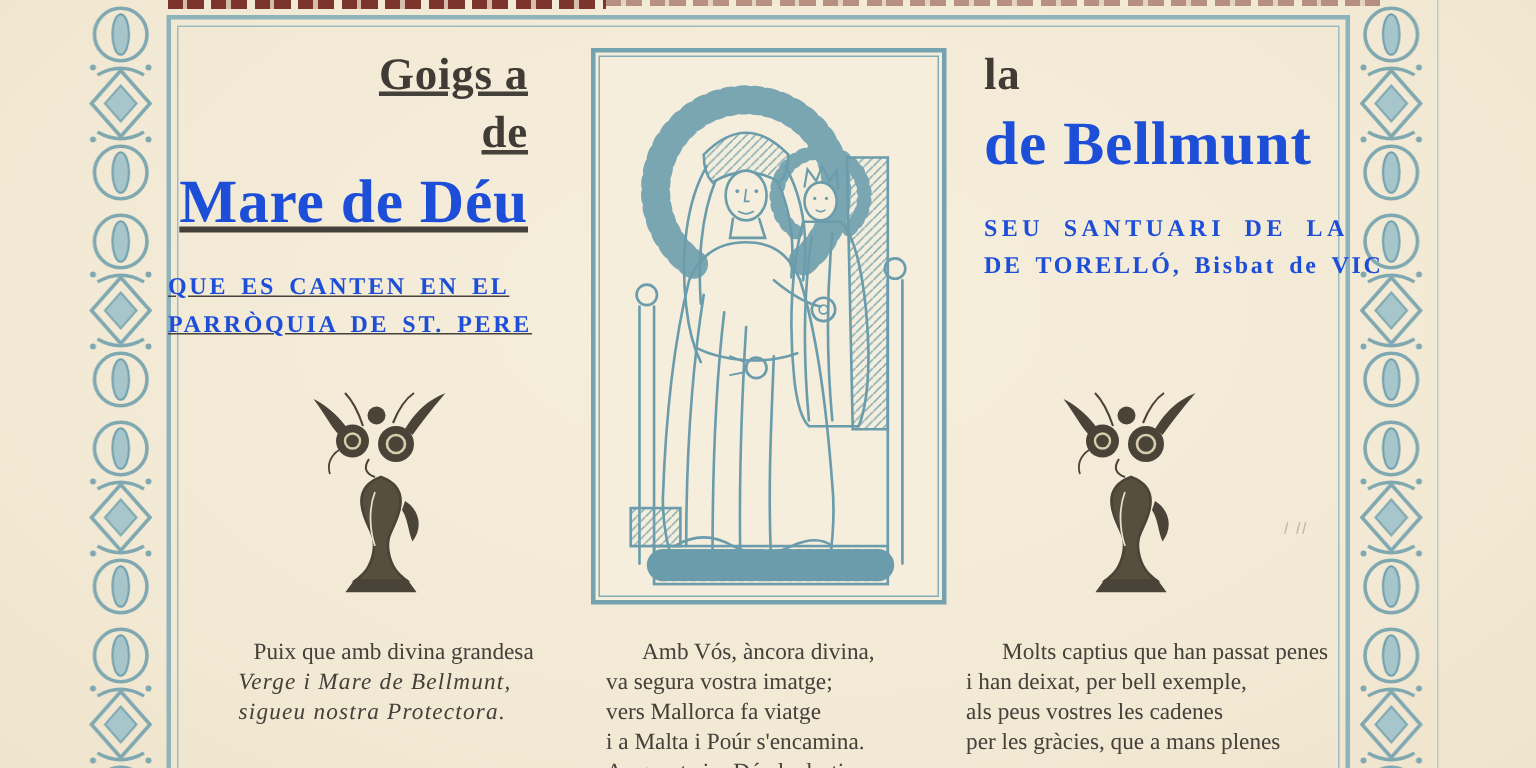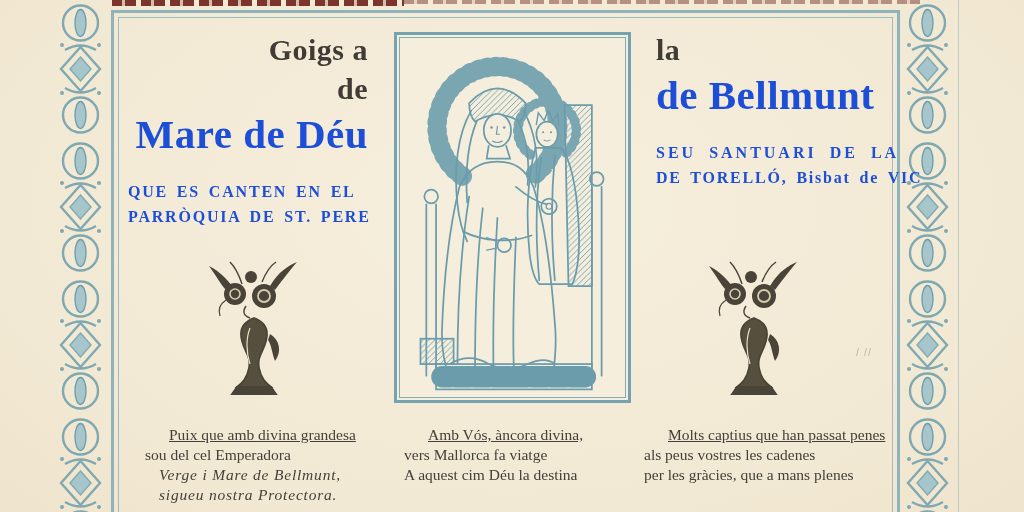--- a/index.html
+++ b/index.html
@@ -28,40 +28,40 @@
   .frame-thin{position:absolute;left:4px;top:4px;right:4px;bottom:4px;border:1px solid #9cbcc2;}
 
   
   .plate{position:absolute;left:394px;top:32px;width:237px;height:371px;
     box-sizing:border-box;border:3px solid #74a2ae;padding:4px;background:#f5eedd;}
   .plate-thin{position:absolute;left:2px;top:2px;right:2px;bottom:2px;border:1px solid #84acb6;pointer-events:none;}
   .plate svg{display:block;width:100%;height:100%;}
 
   
   .title-block{position:absolute;top:30px;width:240px;}
-  .title-block.left{left:128px;text-align:right;}
+  .title-block.left{left:112px;text-align:right;text-decoration:underline;}
   .title-block.right{left:656px;text-align:left;}
   .t-sm{font-size:30px;line-height:39px;font-weight:600;letter-spacing:.5px;color:#403c35;}
   .t-lg{font-size:41px;line-height:47px;font-weight:600;letter-spacing:.5px;color:#1d4ed8;margin-top:3px;white-space:nowrap;}
   .subtitle{margin-top:21px;text-align:left;font-size:16px;line-height:25px;font-weight:700;
     letter-spacing:1.8px;word-spacing:3px;color:#1d4ed8;white-space:nowrap;}
   .subtitle .wide{letter-spacing:3px;word-spacing:6px;}
 
   
   .vase{position:absolute;top:256px;width:96px;height:140px;}
   .vase.left{left:206px;}
   .vase.right{left:706px;}
   .vase svg{width:100%;height:100%;display:block;}
 
   
   .stanza{position:absolute;top:425px;font-size:15.5px;line-height:20px;color:#44403a;white-space:nowrap;}
   .stanza.s1{left:145px;}
   .stanza.s2{left:404px;}
   .stanza.s3{left:644px;}
-  .stanza .indent{padding-left:24px;text-decoration:underline;}
+  .stanza .indent{padding-left:24px;}
   .stanza .refrain{font-style:italic;letter-spacing:.8px;margin-left:14px;}
 
   
   .pencil{position:absolute;left:855px;top:346px;width:22px;height:12px;opacity:.35;}
   .pencil i{position:absolute;top:2px;width:1px;height:8px;background:#6a6158;transform:rotate(14deg);}
   .pencil i:nth-child(1){left:2px;}
   .pencil i:nth-child(2){left:10px;}
   .pencil i:nth-child(3){left:14px;}
 </style>
 </head>
@@ -216,28 +216,30 @@
 </div>
 
 <div class="pencil">
     <i></i>
     <i></i>
     <i></i>
   </div>
 
 <div class="stanza s1">
   <div class="indent">Puix que amb divina grandesa</div>
-  <div>sou del cel Emperadora</div>
   <div class="refrain">Verge i Mare de Bellmunt,</div>
   <div class="refrain">sigueu nostra Protectora.</div>
 </div>
 
 <div class="stanza s2">
   <div class="indent">Amb Vós, àncora divina,</div>
+  <div>va segura vostra imatge;</div>
   <div>vers Mallorca fa viatge</div>
+  <div>i a Malta i Poúr s'encamina.</div>
   <div>A aquest cim Déu la destina</div>
 </div>
 
 <div class="stanza s3">
   <div class="indent">Molts captius que han passat penes</div>
+  <div>i han deixat, per bell exemple,</div>
   <div>als peus vostres les cadenes</div>
   <div>per les gràcies, que a mans plenes</div>
 </div>
 
 </body></html>

